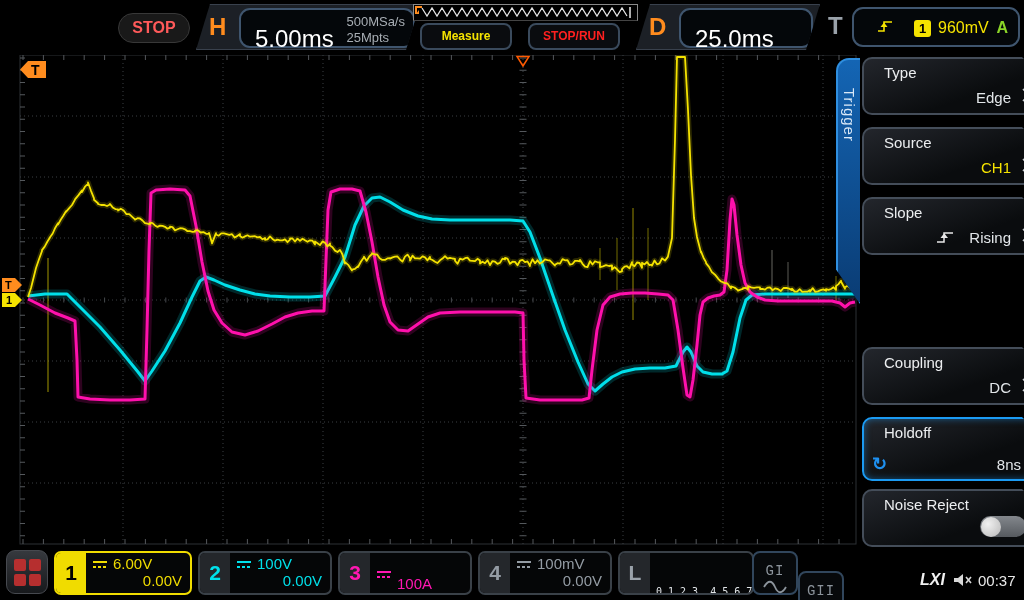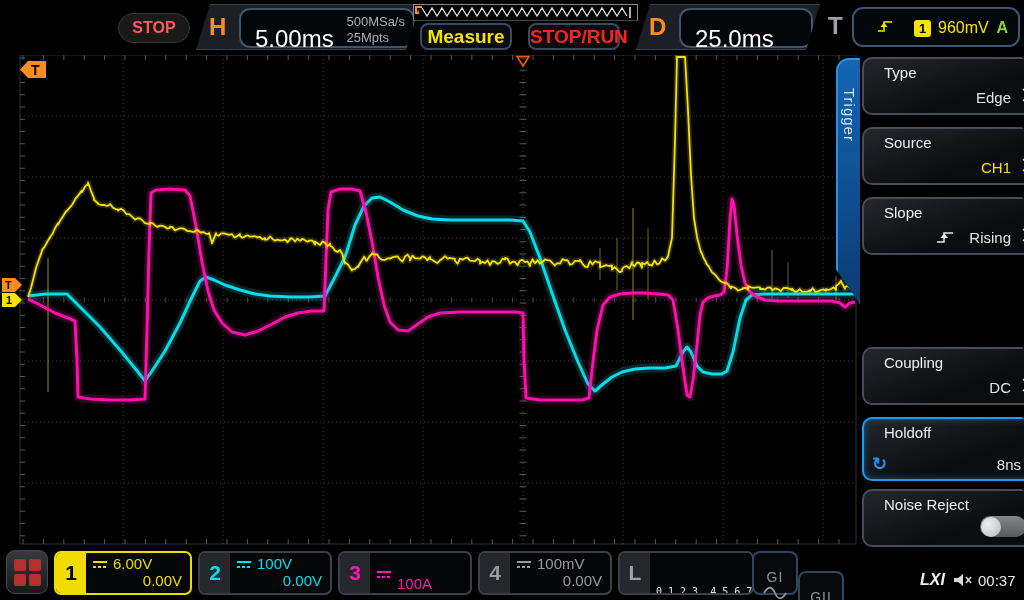--- a/index.html
+++ b/index.html
@@ -18,21 +18,21 @@
               clip-path:polygon(14px 0, 100% 0, calc(100% - 14px) 100%, 0 100%); }
   .tb-letter { position:absolute; left:12px; top:8px; font-size:24px; font-weight:700; color:#ff8c1e; }
   .tb-letter.gray { color:#9aa2aa; }
   .tb-valuebox { position:absolute; top:3px; height:40px; background:#04070a;
                  border:2px solid #3f556e; border-radius:11px; }
   .tb-main-val { position:absolute; left:14px; top:15px; font-size:24px; color:#ffffff; }
   .tb-rates { position:absolute; right:8px; top:4px; font-size:13px;
               color:#a8aeb4; line-height:16px; }
   .tb-btn { position:absolute; top:23px; width:92px; height:27px; background:#0a0c0f;
             border:2px solid #3a4a5c; border-radius:8px; text-align:center;
-            font-weight:700; font-size:19px; line-height:23px; }
+            font-weight:700; font-size:12px; line-height:23px; }
   .preview { position:absolute; left:413px; top:4px; width:225px; height:17px;
              background:#000; border:1px solid #8a8a8a; border-bottom-color:#444; }
   .t-icon-wrap { position:absolute; left:22px; top:9px; }
   .t-badge { position:absolute; left:60px; top:11px; width:17px; height:17px; background:#f5e300;
              border-radius:3px; color:#000; font-weight:700; font-size:13px;
              text-align:center; line-height:17px; }
   .t-level { position:absolute; left:84px; top:10px; font-size:16px; color:#f5e300; }
   .t-auto  { position:absolute; right:10px; top:10px; font-size:16px; color:#8ad428; font-weight:700; }
 
   
@@ -75,21 +75,21 @@
   .ch-tab { width:30px; background:#24272b; font-size:21px; font-weight:700;
             text-align:center; line-height:40px; flex:none; }
   .ch-block.selected .ch-tab { background:#f0dc00; color:#000 !important; }
   .ch-panel { flex:1; padding:2px 6px 0 6px; }
   .ch-row1 { display:flex; align-items:center; gap:5px; font-size:15px; }
   .ch-row2 { text-align:right; font-size:15px; padding-right:2px; }
   .logic-rows { font-family:"DejaVu Sans Mono",monospace; font-size:10px; color:#e2e6e9;
                 line-height:13px; white-space:pre; padding-top:4px; }
   .gen-btn { position:absolute; top:551px; width:46px; height:44px; border:2px solid #31465c;
              border-radius:8px; background:#07090b; color:#8c949c; text-align:center; }
-  .gen-btn .gl { font-size:14px; line-height:17px; padding-top:16px; letter-spacing:1px; }
+  .gen-btn .gl { font-size:14px; line-height:17px; padding-top:10px; letter-spacing:1px;font-family:Liberation Mono, monospace; }
   .lxi { position:absolute; left:920px; top:571px; color:#f0f0f0; font-weight:700;
          font-style:italic; font-size:16px; }
   .clock { position:absolute; left:978px; top:572px; color:#e8e8e8; font-size:15px; }
   .speaker { position:absolute; left:952px; top:572px; }
 </style>
 </head>
 <body>
 
 <div id="app">
 

